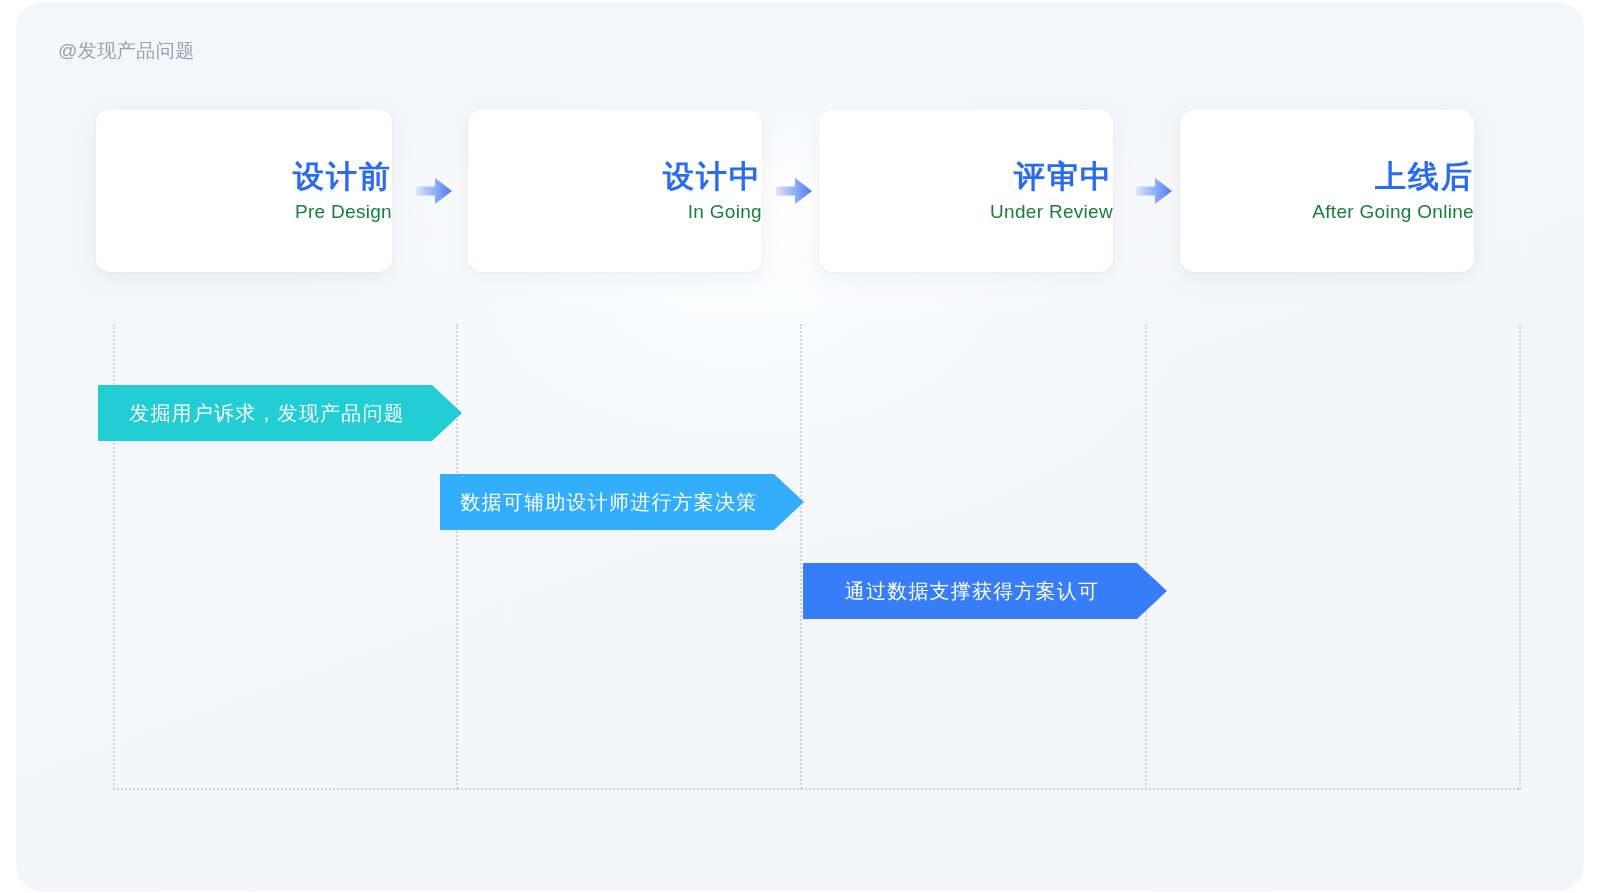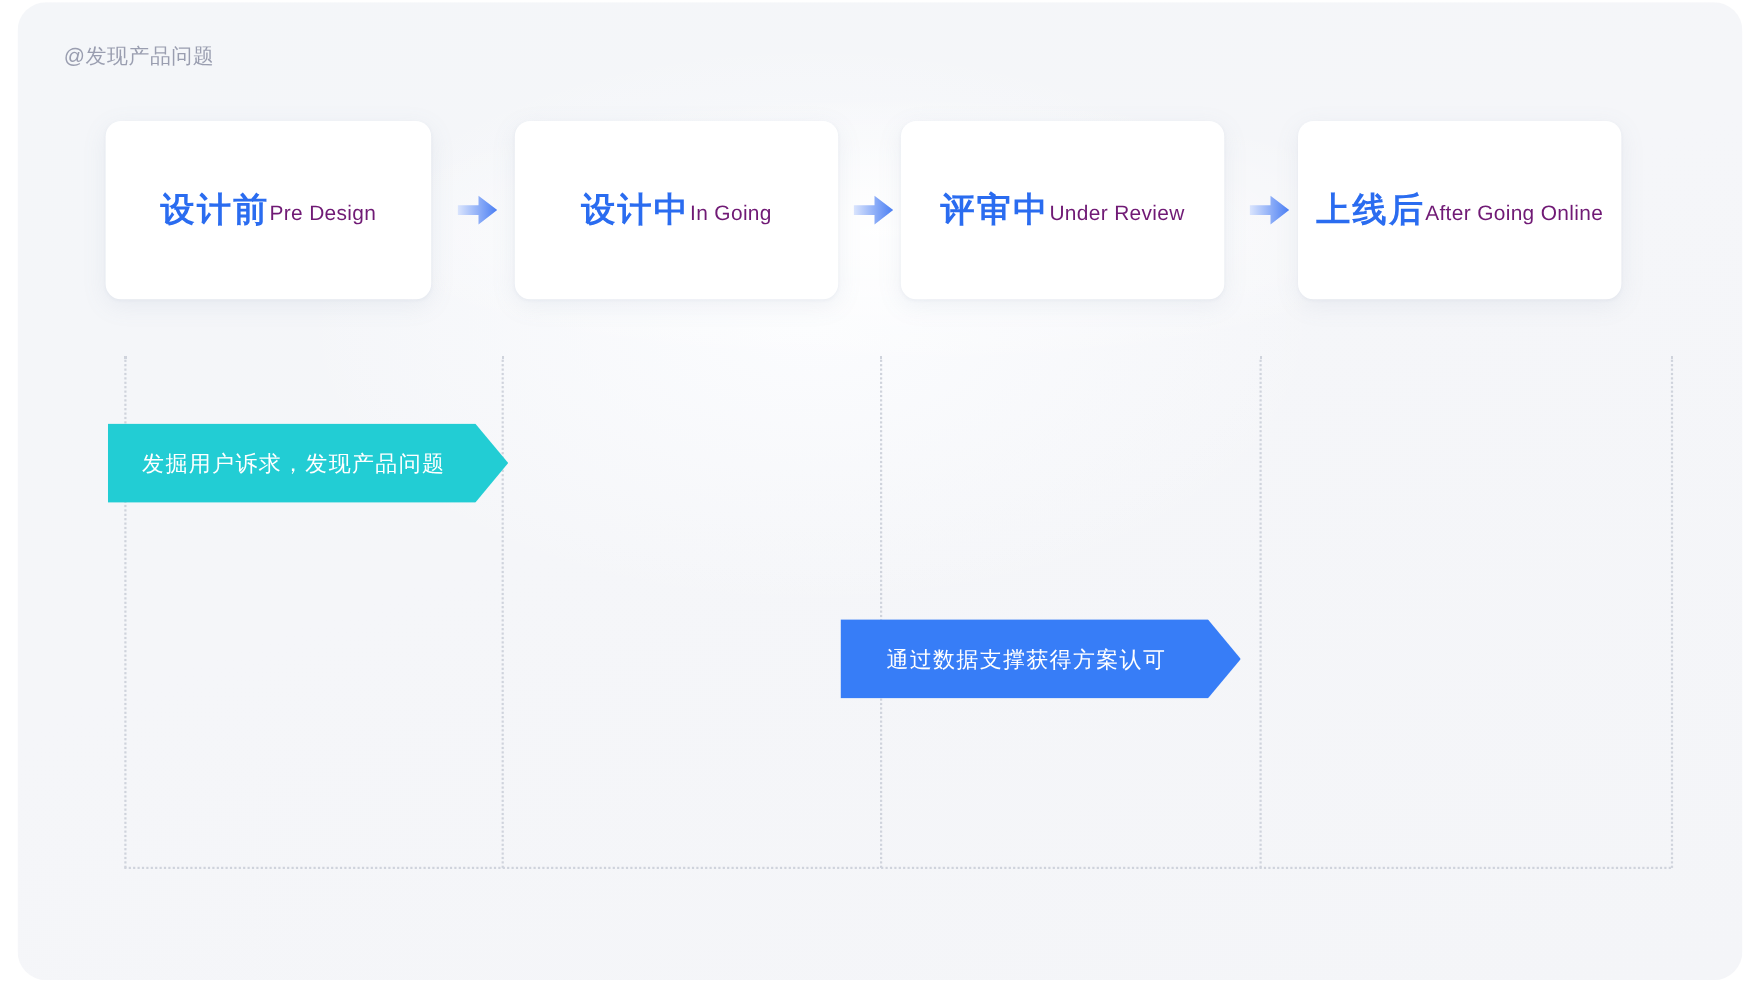--- a/index.html
+++ b/index.html
@@ -64,37 +64,37 @@
   }
 
   .card {
     position: absolute;
     top: 0;
     height: 162px;
     background: #ffffff;
     border-radius: 14px;
     box-shadow: 0 6px 22px rgba(120,135,170,0.10), 0 1px 3px rgba(120,135,170,0.06);
     display: flex;
-    flex-direction: row;
-    align-items: center;
+    flex-direction: column;
+    align-items: flex-end;
     justify-content: center;
   }
 
   .card .cn {
     font-size: 31px;
     font-weight: bold;
     color: #2a6cf0;
     letter-spacing: 2px;
     line-height: 1.15;
   }
 
   .card .en {
     margin-top: 7px;
     font-size: 19px;
-    color: #701a75;
+    color: #15803d;
     letter-spacing: 0.3px;
   }
 
   .arrow {
     position: absolute;
     top: 66px;
     width: 36px;
     height: 30px;
   }
 
@@ -123,21 +123,21 @@
     left: 97px;
     top: 786px;
     width: 1406px;
     height: 0;
     border-top: 2px dotted #cfd3dc;
   }
 
   
   .banner {
     position: absolute;
-    height: 72px;
+    height: 56px;
     display: flex;
     align-items: center;
     justify-content: center;
     color: #ffffff;
     font-size: 20px;
     letter-spacing: 1.2px;
     white-space: nowrap;
     padding-right: 26px;
     box-sizing: border-box;
     -webkit-clip-path: polygon(0 0, calc(100% - 30px) 0, 100% 50%, calc(100% - 30px) 100%, 0 100%);
@@ -217,16 +217,17 @@
               <stop offset="100%" stop-color="#4a7ef3"></stop>
             </linearGradient>
           </defs>
           <path d="M0 10.5 L19 10.5 L19 2 L36 15 L19 28 L19 19.5 L0 19.5 Z" fill="url(#ag3)"></path>
         </svg>
       </div>
 
     </div>
 
     <div class="banner" style="left: 82px; top: 383px; width: 364px; background: rgb(34, 205, 212);">发掘用户诉求，发现产品问题</div>
-    <div class="banner" style="left: 748px; top: 561px; width: 364px; background: rgb(55, 125, 247);">通过数据支撑获得方案认可</div>
+    <div class="banner" style="left: 424px; top: 472px; width: 364px; background: rgb(51, 174, 251);">数据可辅助设计师进行方案决策</div>
+    <div class="banner" style="left: 787px; top: 561px; width: 364px; background: rgb(55, 125, 247);">通过数据支撑获得方案认可</div>
 
   </div>
 </div>
 
 </body></html>

